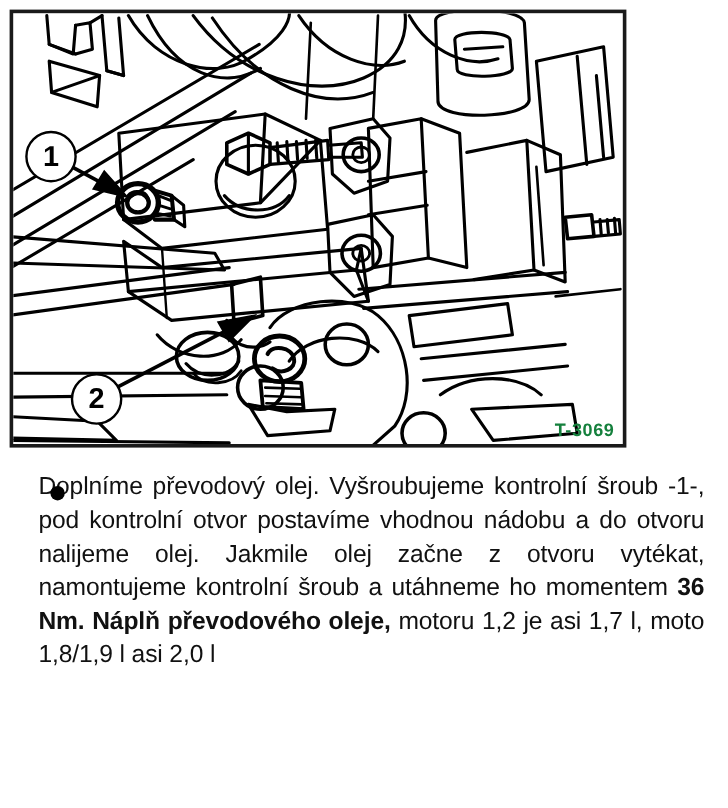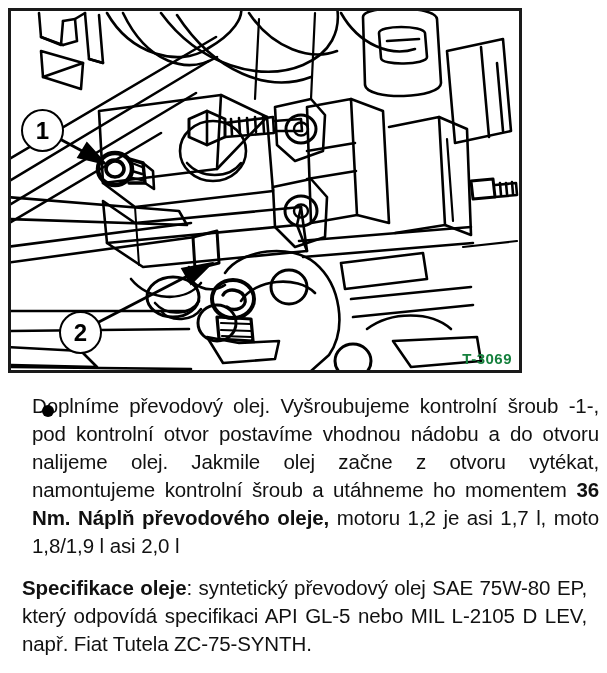--- a/index.html
+++ b/index.html
@@ -74,21 +74,21 @@
     width: 607px;
   }
   .para {
     position: relative;
     font-size: 20.5px;
     line-height: 28px;
     letter-spacing: -0.1px;
     color: #111;
   }
   #para-oil {
-    margin: 0 8px 0 32px;
+    margin: 0 20px 0 32px;
     text-align: justify;
   }
   .bullet {
     position: absolute;
     left: 10px;
     top: 13px;
     width: 12px;
     height: 12px;
     border-radius: 50%;
     background: #000;
@@ -238,16 +238,13 @@
   <div class="fig-code">T-3069</div>
 </div>
 
 <div id="text-block">
 
   <p class="para" id="para-oil">
     <span class="bullet"></span>
     <span>Doplníme převodový olej. Vyšroubujeme kontrolní šroub -1-, pod kontrolní otvor postavíme vhodnou nádobu a do otvoru nalijeme olej. Jakmile olej začne z otvoru vytékat, namontujeme kontrolní šroub a utáhneme ho momentem </span><span class="b">36 Nm. Náplň převodového oleje,</span><span> motoru 1,2 je asi 1,7 l, moto 1,8/1,9 l asi 2,0 l</span>
   </p>
 
-  <p class="para" id="para-spec">
-    <span class="b">Specifikace oleje</span><span>: syntetický převodový olej SAE 75W-80 EP, který odpovídá specifikaci API GL-5 nebo MIL L-2105 D LEV, např. Fiat Tutela ZC-75-SYNTH.</span>
-  </p>
 </div>
 
 </body></html>

